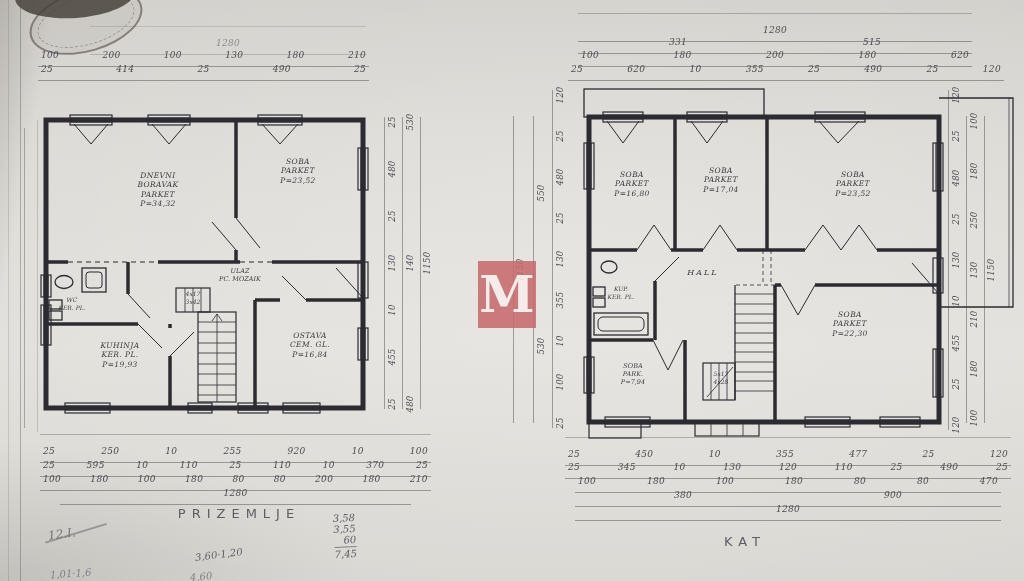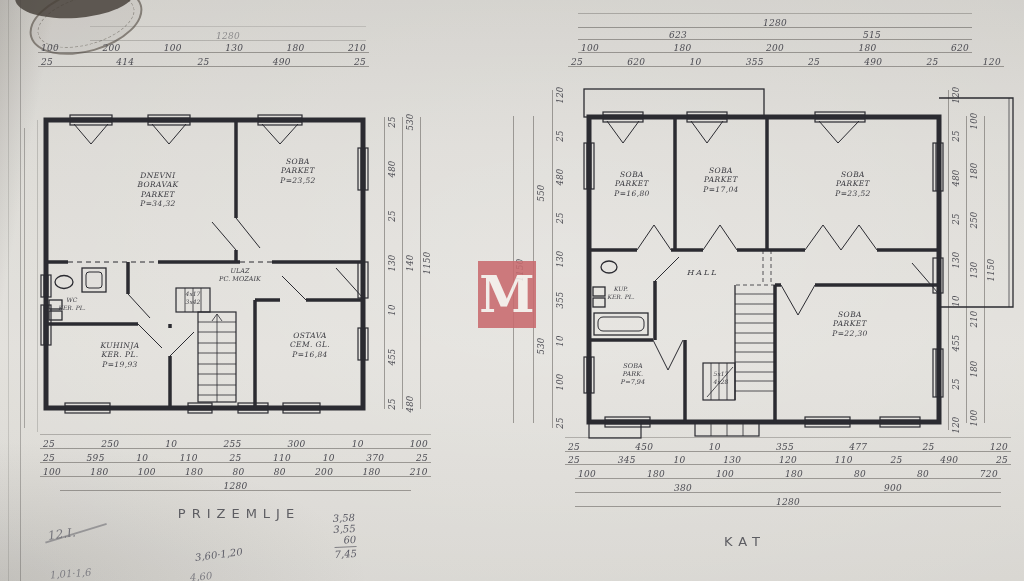--- a/index.html
+++ b/index.html
@@ -10,21 +10,21 @@
       radial-gradient(130% 120% at 55% 45%, rgba(255,255,255,.25), rgba(0,0,0,0) 70%),
       radial-gradient(60% 40% at 0% 100%, rgba(90,88,84,.18), rgba(0,0,0,0) 60%),
       linear-gradient(180deg,#d0cec9 0%,#dad8d3 25%,#e0ded9 60%,#d7d5d0 100%);
     font-family:"DejaVu Serif", serif;
   }
   .vfold{position:absolute;width:1px;background:rgba(85,82,78,.38);}
   
   .dim-row{
     position:absolute;display:flex;justify-content:space-between;align-items:flex-end;
     height:13px;border-bottom:1px solid rgba(85,82,78,.5);
-    font:italic 9px "DejaVu Serif", serif;color:#4b4b52;padding:0 3px;
+    font:italic 9px "DejaVu Serif", serif;color:#4b4b52;padding:7px 3px;
   }
   .dim-row.first{border-top:1px solid rgba(85,82,78,.35);}
   .dim-row.center{justify-content:center;}
   .dim-row.around{justify-content:space-around;}
   .dim-row.faint{opacity:.55;}
   .dim-num{transform:translateY(1px);letter-spacing:.3px;white-space:nowrap;}
   .dim-col{
     position:absolute;display:flex;flex-direction:column;justify-content:space-between;align-items:center;
     width:13px;border-left:1px solid rgba(85,82,78,.5);
     font:italic 8.5px "DejaVu Serif", serif;color:#4b4b52;
@@ -95,21 +95,21 @@
       <span class="dim-num">25</span>
       <span class="dim-num">490</span>
       <span class="dim-num">25</span>
     </div>
 
   <div class="dim-row first" style="left:40px;top:434px;width:385px;">
       <span class="dim-num">25</span>
       <span class="dim-num">250</span>
       <span class="dim-num">10</span>
       <span class="dim-num">255</span>
-      <span class="dim-num">300</span>
+      <span class="dim-num">920</span>
       <span class="dim-num">10</span>
       <span class="dim-num">100</span>
     </div>
   <div class="dim-row" style="left:40px;top:449px;width:385px;">
       <span class="dim-num">25</span>
       <span class="dim-num">595</span>
       <span class="dim-num">10</span>
       <span class="dim-num">110</span>
       <span class="dim-num">25</span>
       <span class="dim-num">110</span>
@@ -150,21 +150,21 @@
       <span class="dim-num">1150</span>
     </div>
 
   <div class="vline" style="left:24px;top:128px;height:300px;"></div>
   <div class="vline" style="left:37px;top:120px;height:312px;opacity:.6;"></div>
 
   <div class="dim-row center first" style="left:578px;top:13px;width:388px;">
       <span class="dim-num">1280</span>
     </div>
   <div class="dim-row around" style="left:578px;top:26px;width:388px;">
-      <span class="dim-num">623</span>
+      <span class="dim-num">331</span>
       <span class="dim-num">515</span>
     </div>
   <div class="dim-row" style="left:578px;top:39px;width:388px;">
       <span class="dim-num">100</span>
       <span class="dim-num">180</span>
       <span class="dim-num">200</span>
       <span class="dim-num">180</span>
       <span class="dim-num">620</span>
     </div>
   <div class="dim-row" style="left:568px;top:53px;width:430px;">
@@ -198,21 +198,21 @@
       <span class="dim-num">490</span>
       <span class="dim-num">25</span>
     </div>
   <div class="dim-row" style="left:575px;top:465px;width:420px;">
       <span class="dim-num">100</span>
       <span class="dim-num">180</span>
       <span class="dim-num">100</span>
       <span class="dim-num">180</span>
       <span class="dim-num">80</span>
       <span class="dim-num">80</span>
-      <span class="dim-num">720</span>
+      <span class="dim-num">470</span>
     </div>
   <div class="dim-row around" style="left:575px;top:479px;width:420px;">
       <span class="dim-num">380</span>
       <span class="dim-num">900</span>
     </div>
   <div class="dim-row center" style="left:575px;top:493px;width:420px;">
       <span class="dim-num">1280</span>
     </div>
 
   <div class="dim-col" style="left:552px;top:90px;height:338px;">

